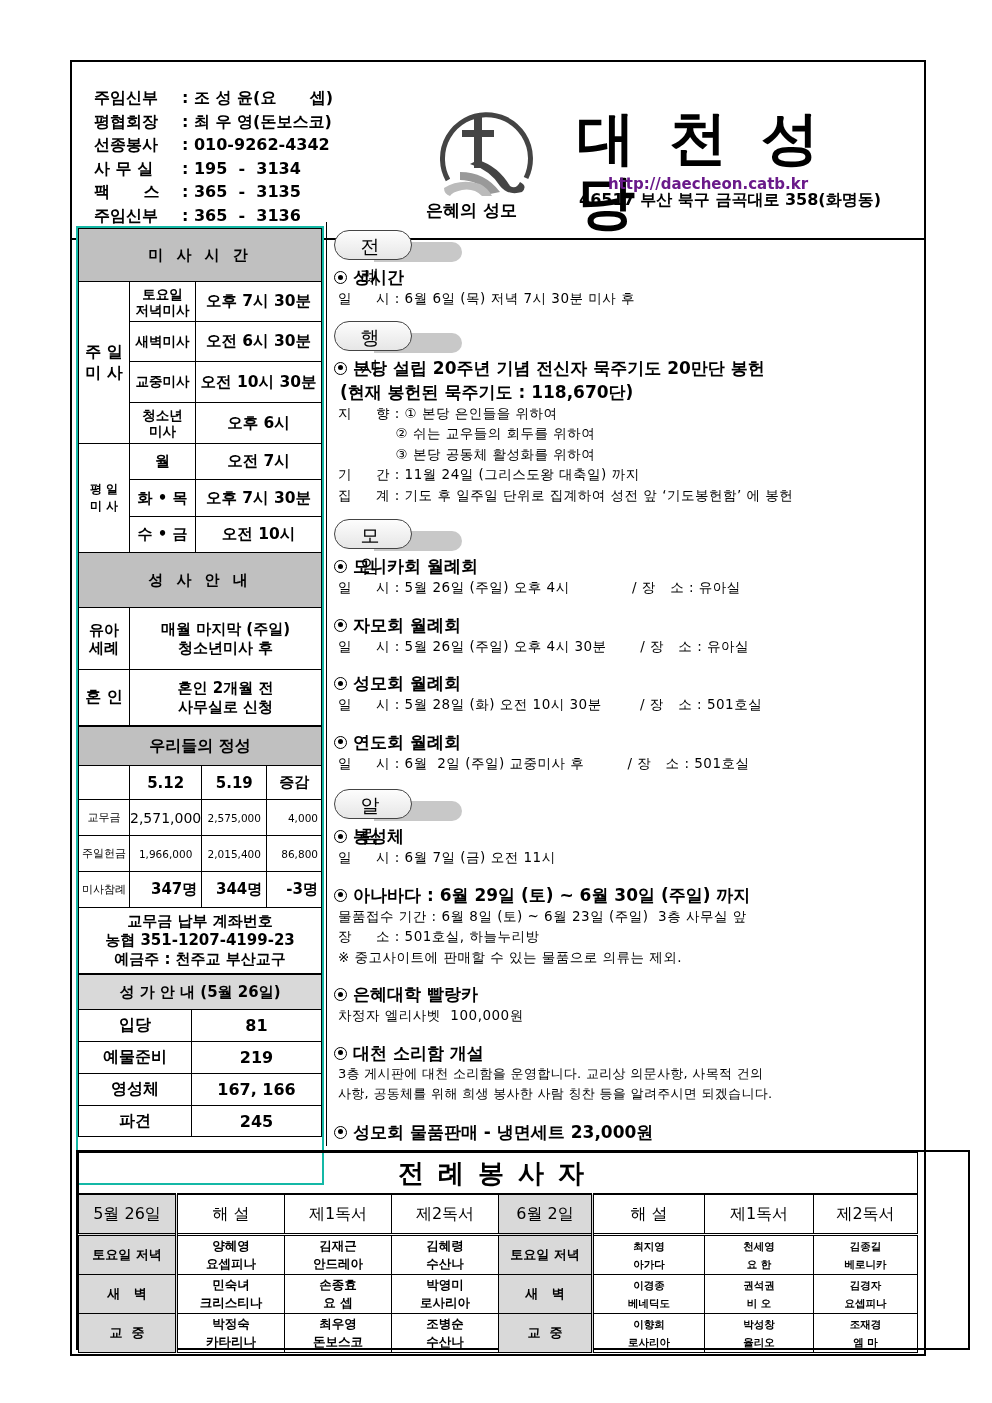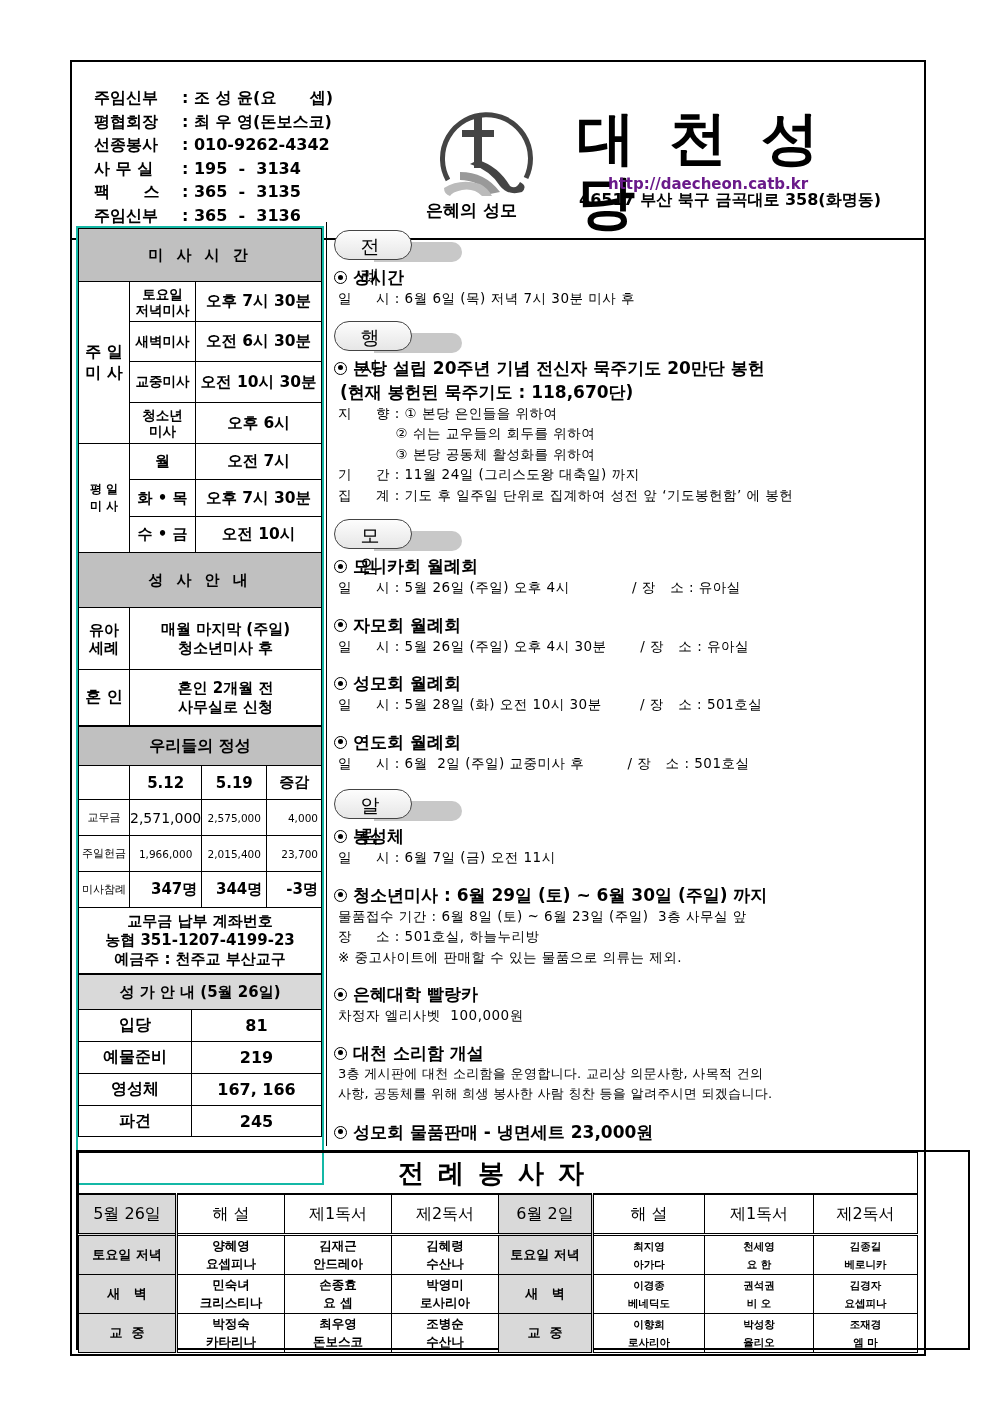--- a/index.html
+++ b/index.html
@@ -149,21 +149,21 @@
       <tr style="height:36px;font-weight:normal;">
         <td style="font-size:11px;font-weight:normal;">교무금</td>
         <td style="font-size:14px;font-weight:normal;">2,571,000</td>
         <td style="font-size:10.5px;font-weight:normal;">2,575,000</td>
         <td style="font-size:10.5px;font-weight:normal;text-align:right;padding-right:3px;">4,000</td>
       </tr>
       <tr style="height:36px;">
         <td style="font-size:11px;font-weight:normal;">주일헌금</td>
         <td style="font-size:10.5px;font-weight:normal;">1,966,000</td>
         <td style="font-size:10.5px;font-weight:normal;">2,015,400</td>
-        <td style="font-size:10.5px;font-weight:normal;text-align:right;padding-right:3px;">23,700</td>
+        <td style="font-size:10.5px;font-weight:normal;text-align:right;padding-right:3px;">86,800</td>
       </tr>
       <tr style="height:36px;">
         <td style="font-size:11px;font-weight:normal;">미사참례</td>
         <td style="font-size:15px;text-align:right;padding-right:4px;">347명</td>
         <td style="font-size:15px;text-align:right;padding-right:4px;">344명</td>
         <td style="font-size:15px;text-align:right;padding-right:3px;">-3명</td>
       </tr>
       <tr style="height:66px;">
         <td colspan="4" style="font-size:15px;line-height:19px;">
           <div>교무금 납부 계좌번호</div>
@@ -239,21 +239,21 @@
     <div class="line">일     시 : 6월  2일 (주일) 교중미사 후         / 장   소 : 501호실</div>
     <div class="gap" style="height:16px"></div>
 
     <div class="pill-wrap">
       <div class="pill-shadow"></div>
       <div class="pill">알림</div>
     </div>
     <div class="item-title"><span class="bullet"></span><span>봉성체</span></div>
     <div class="line">일     시 : 6월 7일 (금) 오전 11시</div>
     <div class="gap"></div>
-    <div class="item-title"><span class="bullet"></span><span>청소년미사 : 6월 29일 (토) ~ 6월 30일 (주일) 까지</span></div>
+    <div class="item-title"><span class="bullet"></span><span>아나바다 : 6월 29일 (토) ~ 6월 30일 (주일) 까지</span></div>
     <div class="line">물품접수 기간 : 6월 8일 (토) ~ 6월 23일 (주일)  3층 사무실 앞</div>
     <div class="line">장     소 : 501호실, 하늘누리방</div>
     <div class="line">※ 중고사이트에 판매할 수 있는 물품으로 의류는 제외.</div>
     <div class="gap"></div>
     <div class="item-title"><span class="bullet"></span><span>은혜대학 빨랑카</span></div>
     <div class="line">차정자 엘리사벳  100,000원</div>
     <div class="gap"></div>
     <div class="item-title"><span class="bullet"></span><span>대천 소리함 개설</span></div>
     <div class="line" style="font-size:13px;letter-spacing:0.3px;">3층 게시판에 대천 소리함을 운영합니다. 교리상 의문사항, 사목적 건의</div>
     <div class="line" style="font-size:13px;letter-spacing:0.3px;">사항, 공동체를 위해 희생 봉사한 사람 칭찬 등을 알려주시면 되겠습니다.</div>

